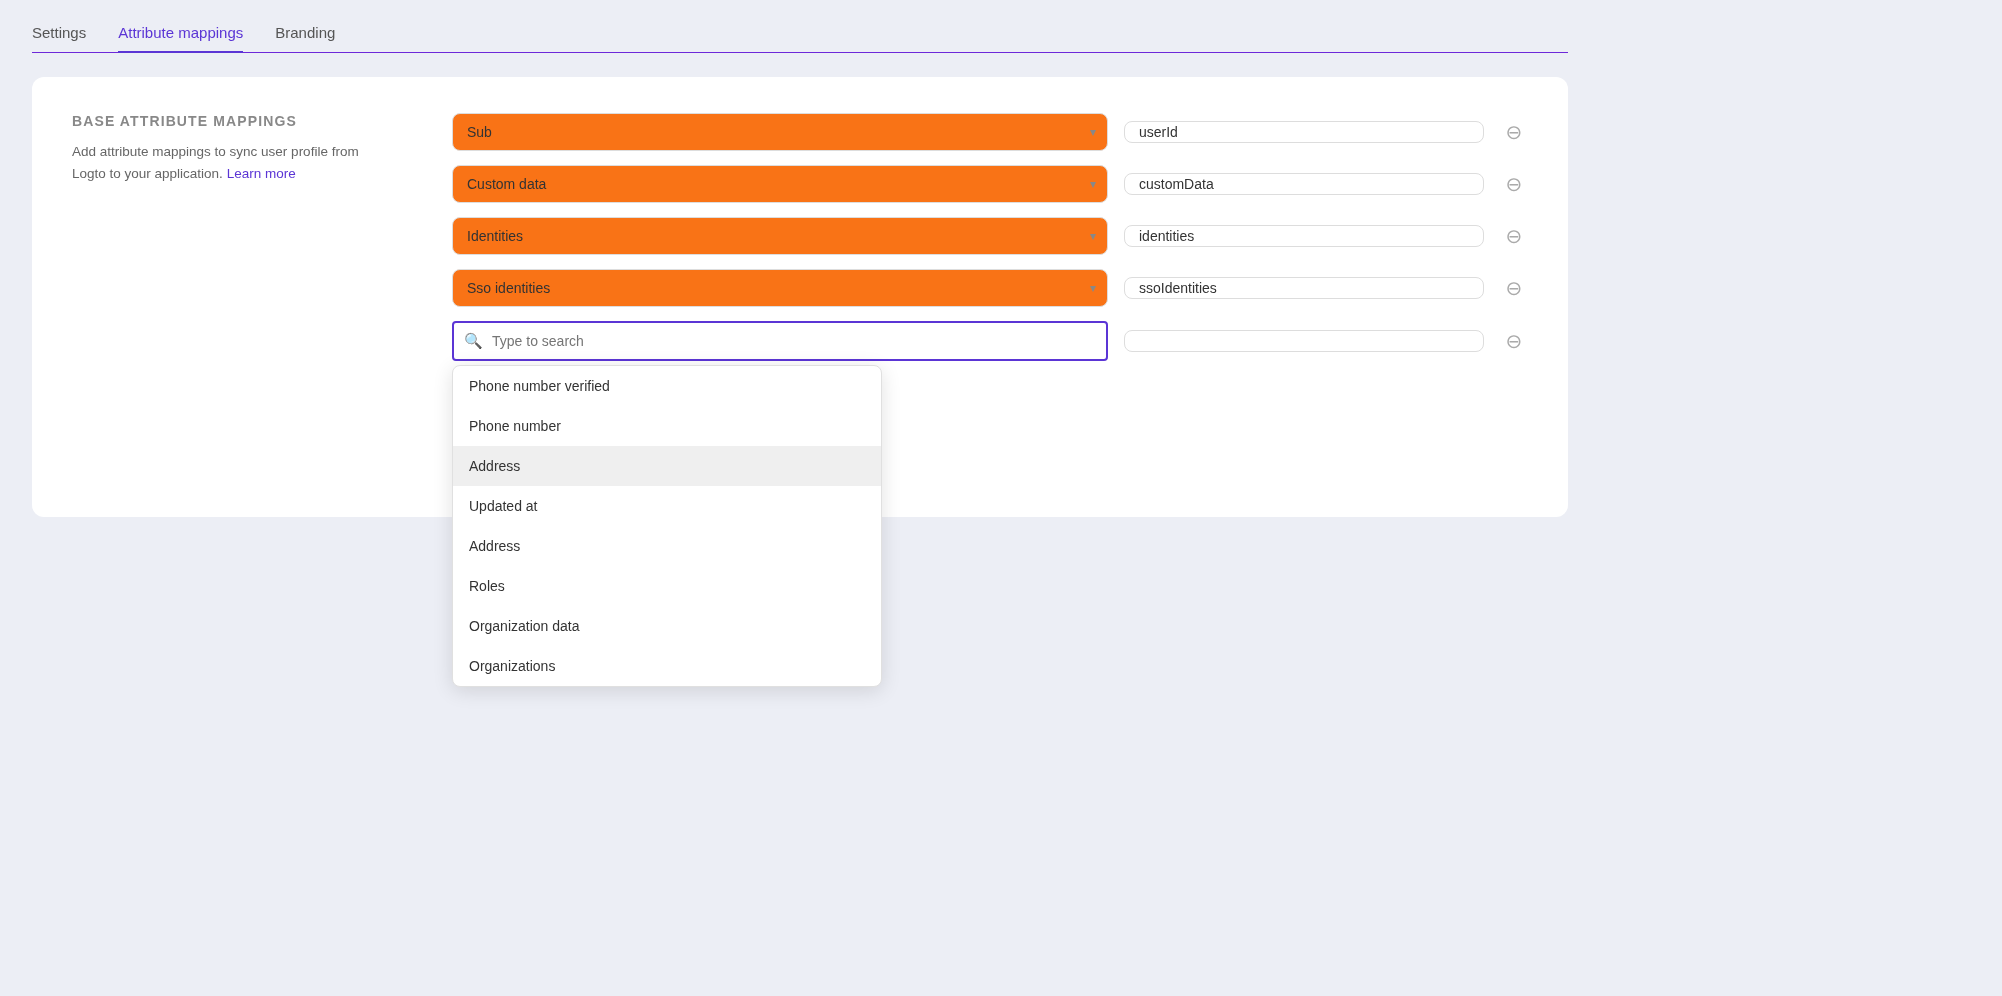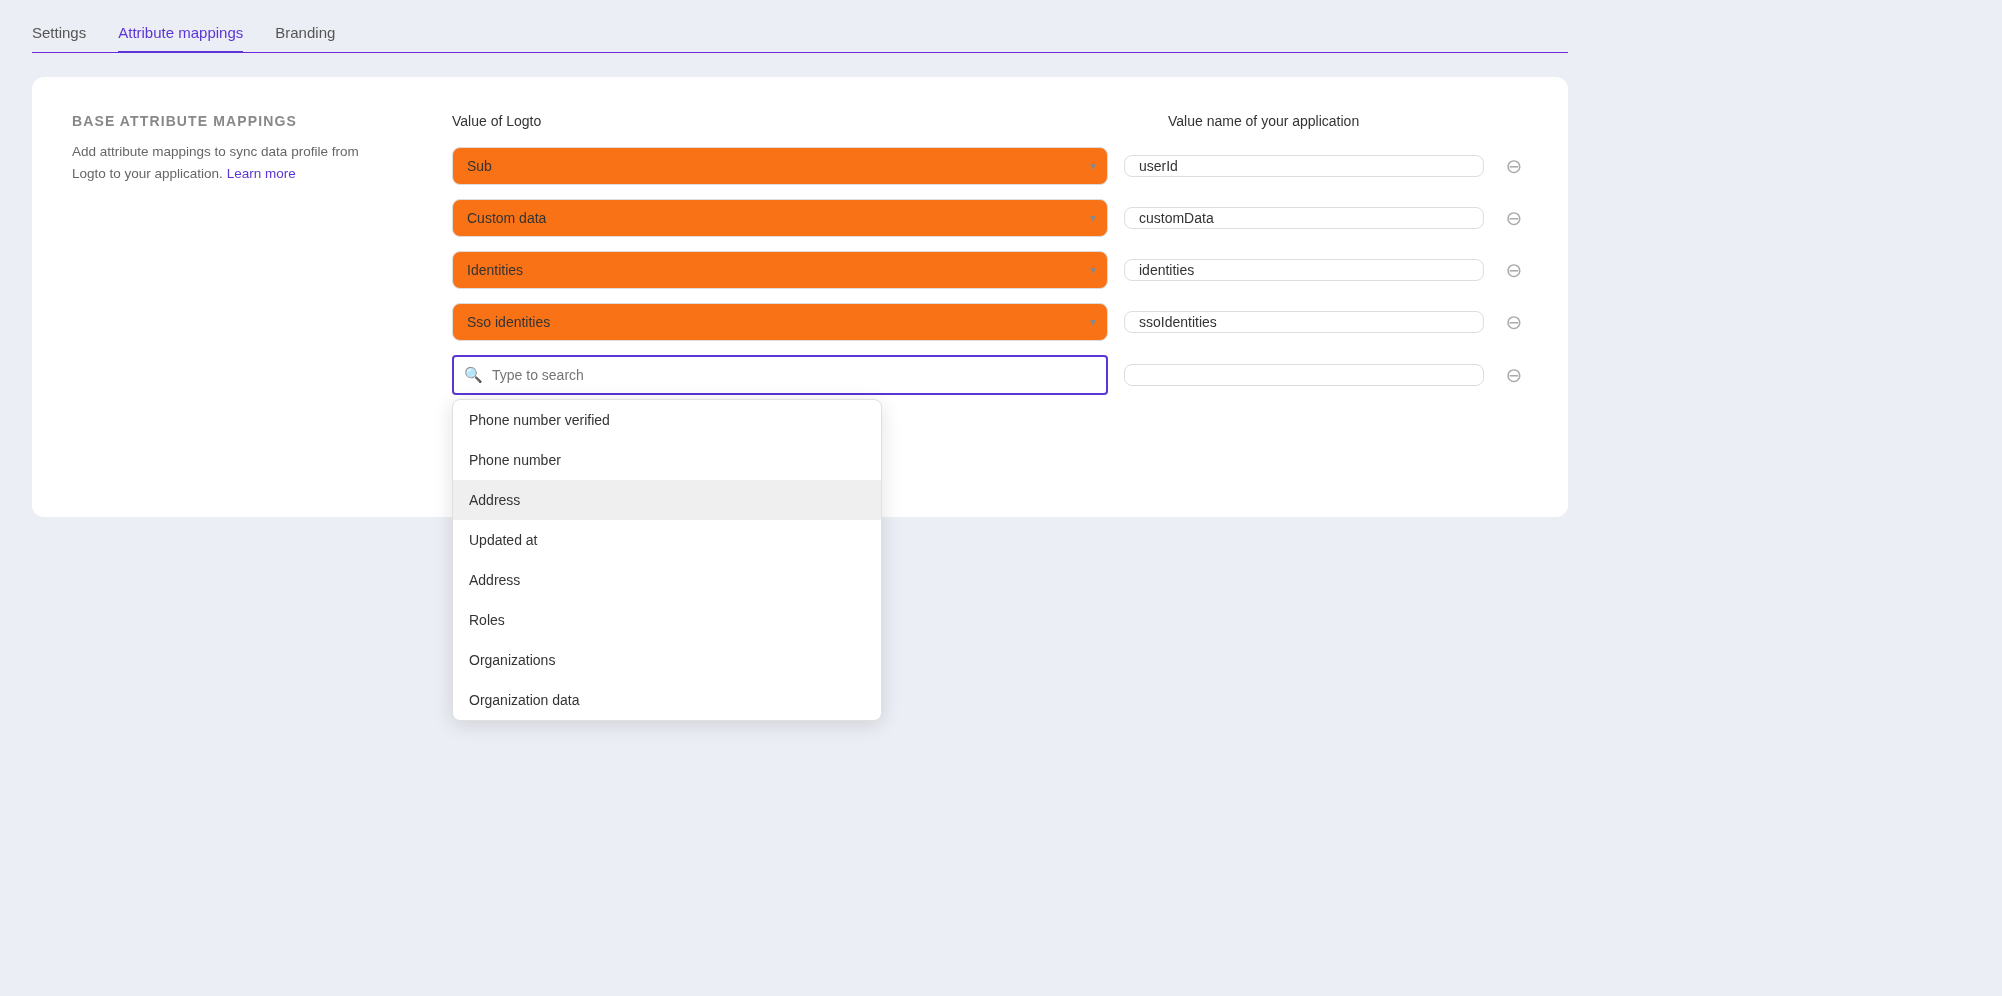--- a/index.html
+++ b/index.html
@@ -224,31 +224,27 @@
     <a class="tab">Settings</a>
     <a class="tab active">Attribute mappings</a>
     <a class="tab">Branding</a>
   </div>
 
   <div class="card">
 
     <div class="left-panel">
       <div class="section-label">BASE ATTRIBUTE MAPPINGS</div>
       <p class="section-desc">
-        <span>Add attribute mappings to sync data profile from Logto to your application.</span>
+        <span>Add attribute mappings to sync user profile from Logto to your application.</span>
         <a class="learn-more">Learn more</a>
       </p>
     </div>
 
     <div class="right-panel">
 
-      <div class="columns-header">
-        <div class="col-header col-header-left">Value of Logto</div>
-        <div class="col-header col-header-right">Value name of your application</div>
-      </div>
 
       <div class="mapping-row">
         <div class="select-wrapper">
           <select class="select-box">
             <option>Sub</option>
           </select>
           <span class="chevron-icon">▾</span>
         </div>
         <input class="text-input" type="text" value="userId" style="">
         <button class="remove-btn">⊖</button>
@@ -294,22 +290,22 @@
             <input class="search-input" type="text" placeholder="Type to search" style="">
           </div>
 
           <div class="dropdown-menu">
             <div class="dropdown-item">Phone number verified</div>
             <div class="dropdown-item">Phone number</div>
             <div class="dropdown-item highlighted">Address</div>
             <div class="dropdown-item">Updated at</div>
             <div class="dropdown-item">Address</div>
             <div class="dropdown-item">Roles</div>
+            <div class="dropdown-item">Organization data</div>
             <div class="dropdown-item">Organizations</div>
-            <div class="dropdown-item">Organization data</div>
           </div>
         </div>
         <input class="text-input" type="text" value="" style="">
         <button class="remove-btn">⊖</button>
       </div>
     </div>
   </div>
 </div>
 
 </body></html>

